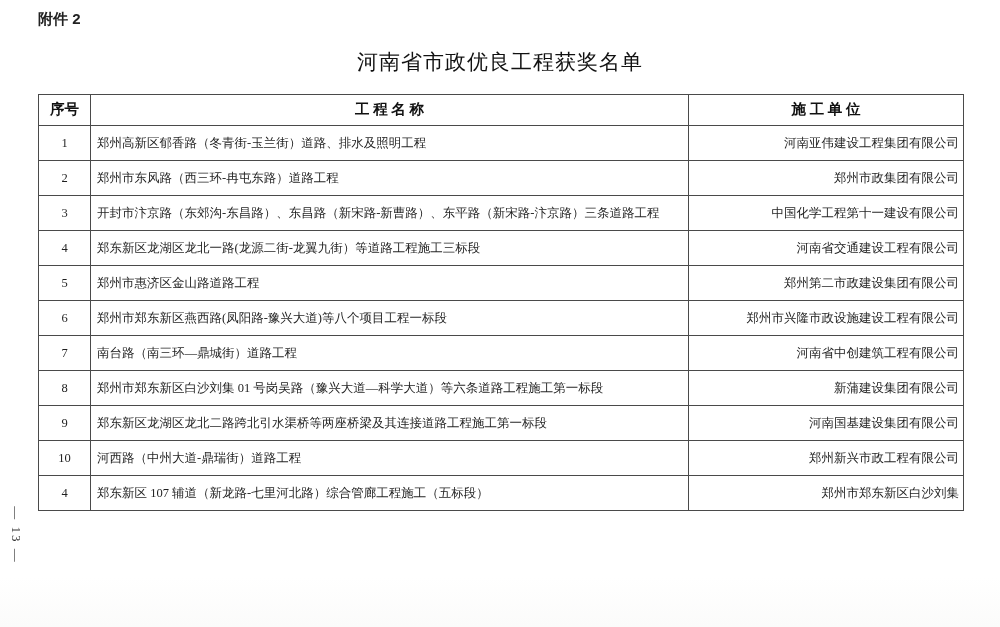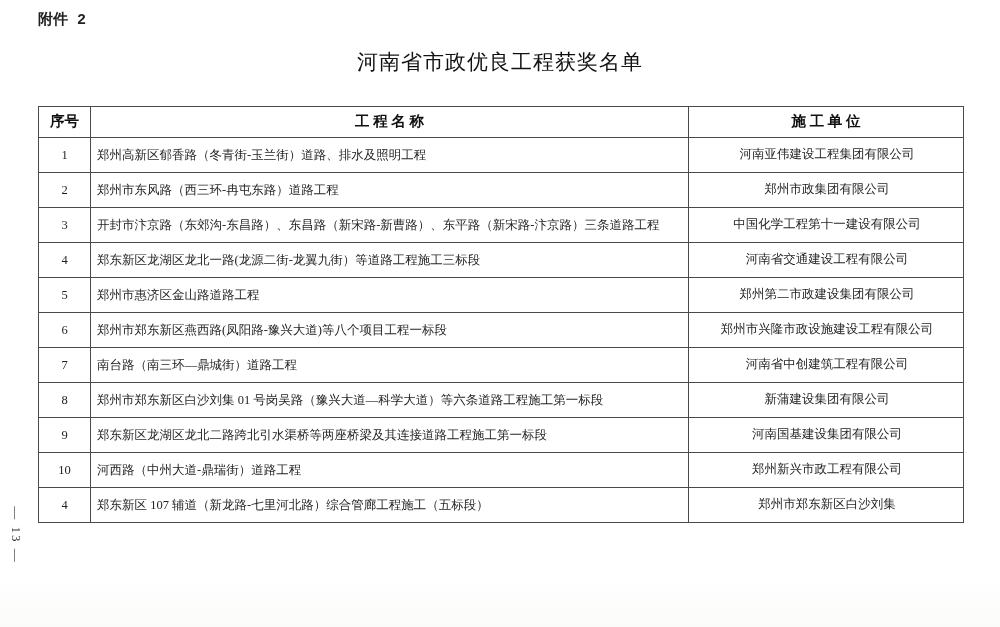--- a/index.html
+++ b/index.html
@@ -13,21 +13,21 @@
     height: 627px;
     background: linear-gradient(180deg, #ffffff 0%, #ffffff 92%, #fbfbfa 100%);
     overflow: hidden;
     font-family: "Liberation Serif", serif;
     color: #1f1f1f;
   }
   .attachment {
     position: absolute;
     left: 38px;
     top: 10px;
-    font-family: Liberation Mono, monospace;
+    font-family: Liberation Sans, sans-serif;
     font-weight: bold;
     font-size: 15px;
     color: #222;
   }
   .title {
     position: absolute;
     left: 0;
     top: 48px;
     width: 100%;
     margin: 0;
@@ -50,21 +50,21 @@
     display: inline-block;
     white-space: nowrap;
     transform: translate(-50%, -50%) rotate(90deg);
     font-size: 13px;
     letter-spacing: 2px;
     color: #333;
   }
   .doc-table {
     position: absolute;
     left: 38px;
-    top: 106px;
+    top: 94px;
     width: 925px;
     border-collapse: collapse;
     table-layout: fixed;
     font-size: 12.5px;
   }
   .doc-table col.c1 { width: 52px; }
   .doc-table col.c2 { width: 598px; }
   .doc-table col.c3 { width: 275px; }
   .doc-table th, .doc-table td {
     border: 1px solid #4a4a4a;
@@ -84,23 +84,22 @@
   .td-no {
     text-align: center;
     font-size: 12.5px;
     padding: 0 2px;
   }
   .td-project {
     text-align: left;
     padding: 2px 4px 2px 6px;
   }
   .td-unit {
-    text-align: center;
+    text-align: right;
     padding: 2px 4px 2px 6px;
-    font-family: Liberation Mono, monospace;
   }
 </style>
 </head>
 <body>
 
 <div class="page">
 
   <div class="attachment">附件 2</div>
 
   <h1 class="title">河南省市政优良工程获奖名单</h1>

